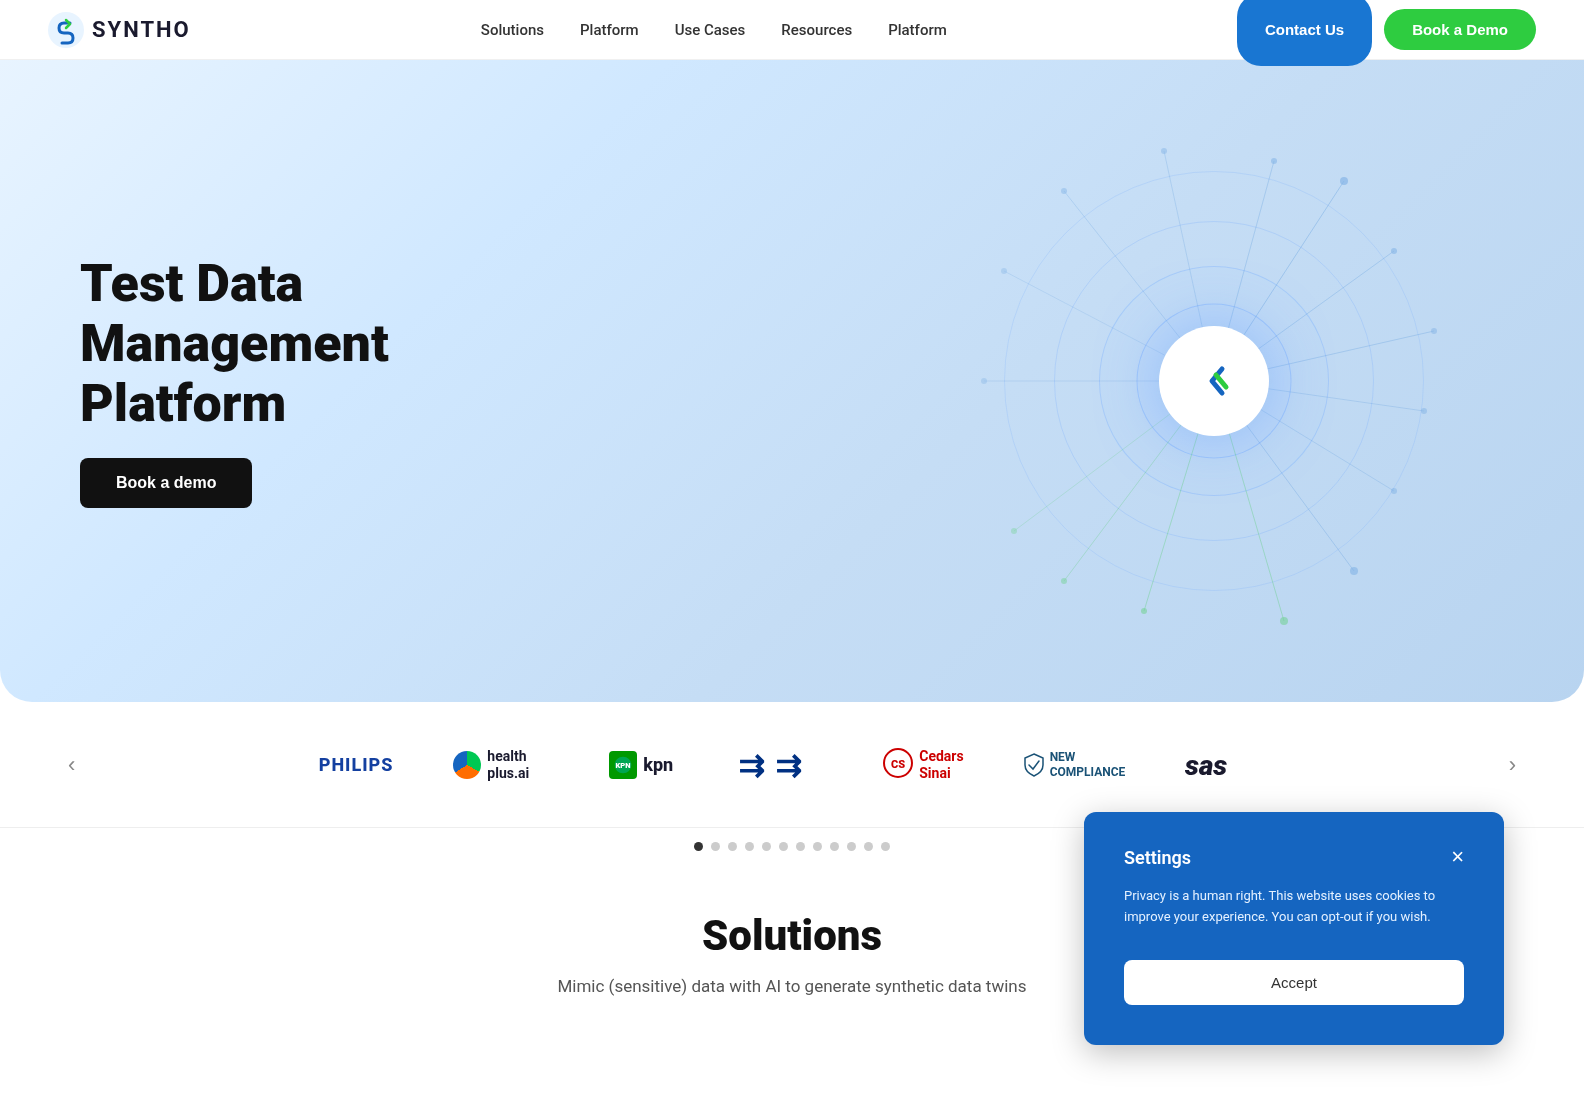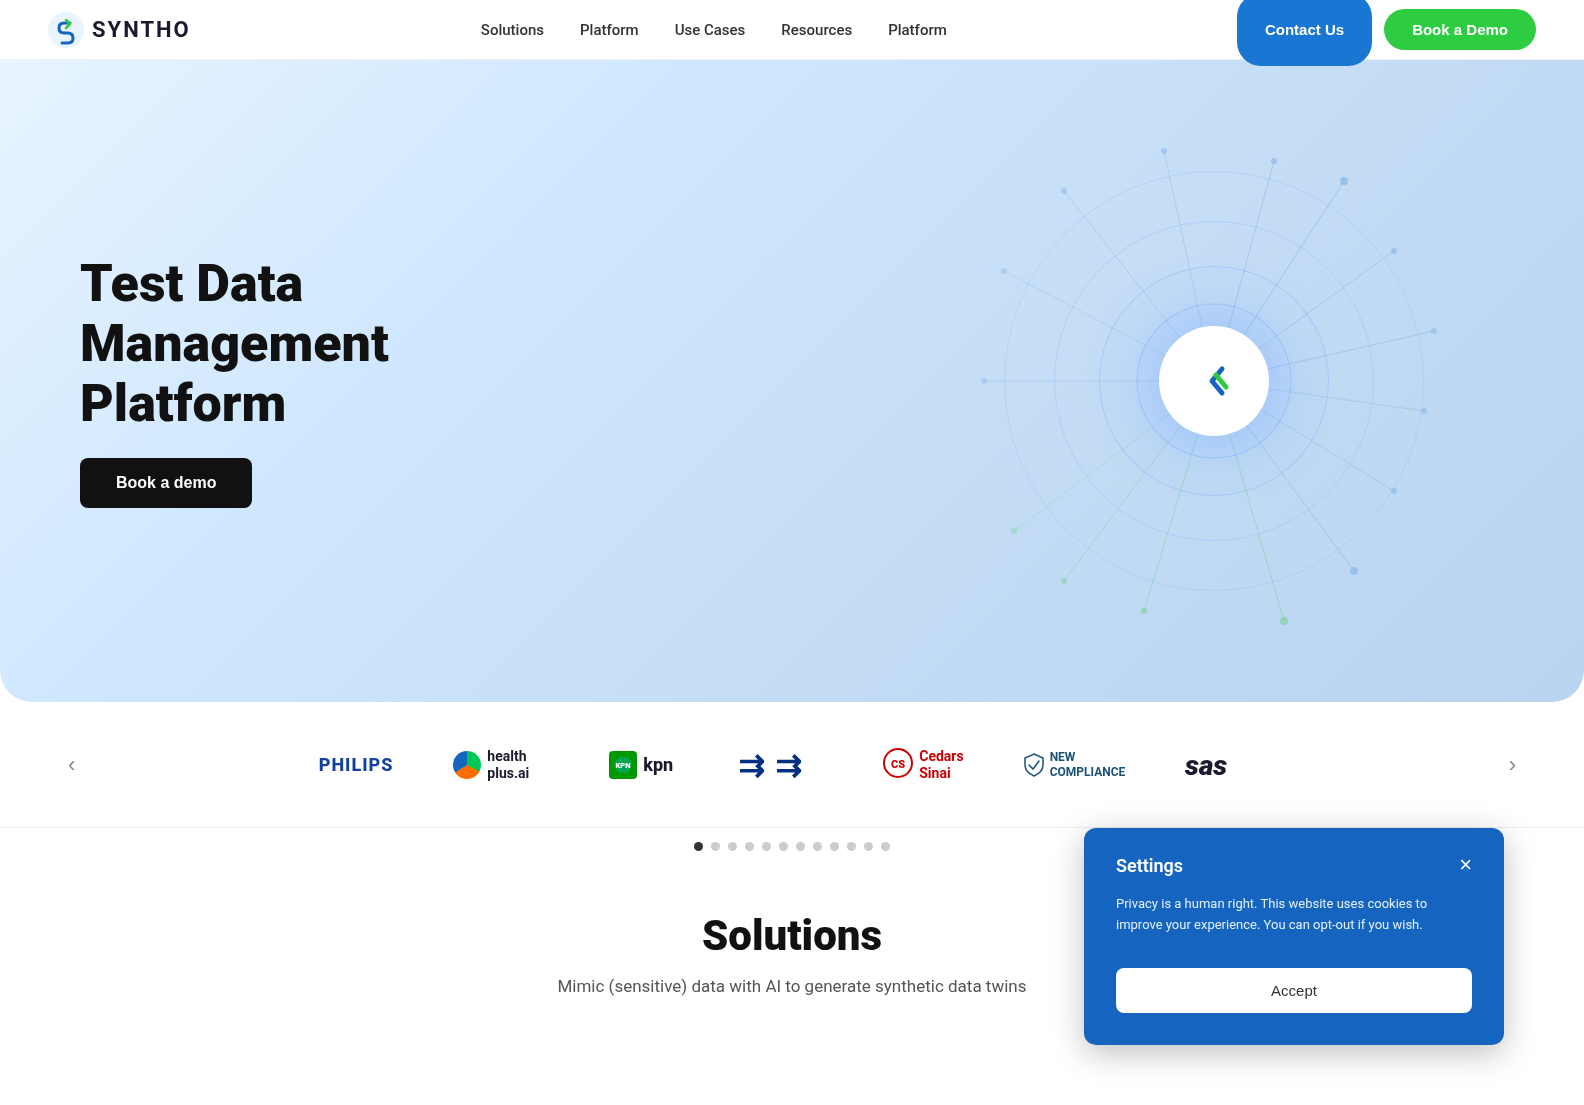--- a/index.html
+++ b/index.html
@@ -90,21 +90,21 @@
     .dot.active { background: #333; }
 
     
     .solutions-section { padding: 60px 80px 40px; text-align: center; }
     .solutions-title { font-size: 42px; font-weight: 900; color: #111; margin-bottom: 16px; }
 
     
     .settings-popup {
       position: fixed; bottom: 60px; right: 80px;
       width: 420px; background: #1565c0; border-radius: 12px;
-      padding: 8px; overflow: hidden; box-shadow: 0 8px 32px rgba(0,0,0,0.25);
+      padding: 16px; overflow: hidden; box-shadow: 0 8px 32px rgba(0,0,0,0.25);
       z-index: 999;
     }
     .settings-header {
       display: flex; align-items: center; justify-content: space-between;
       padding: 18px 24px; color: #fff;
     }
     .settings-header span { font-size: 18px; font-weight: 600; }
     .settings-close {
       background: none; border: none; color: #fff; font-size: 22px; cursor: pointer; line-height: 1;
     }

